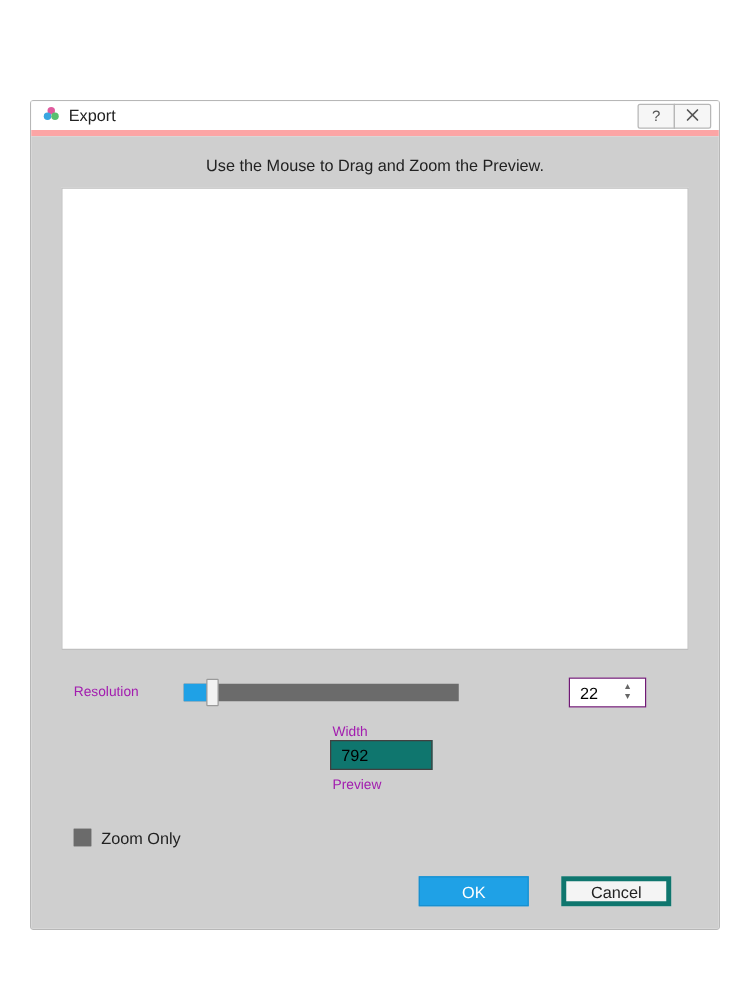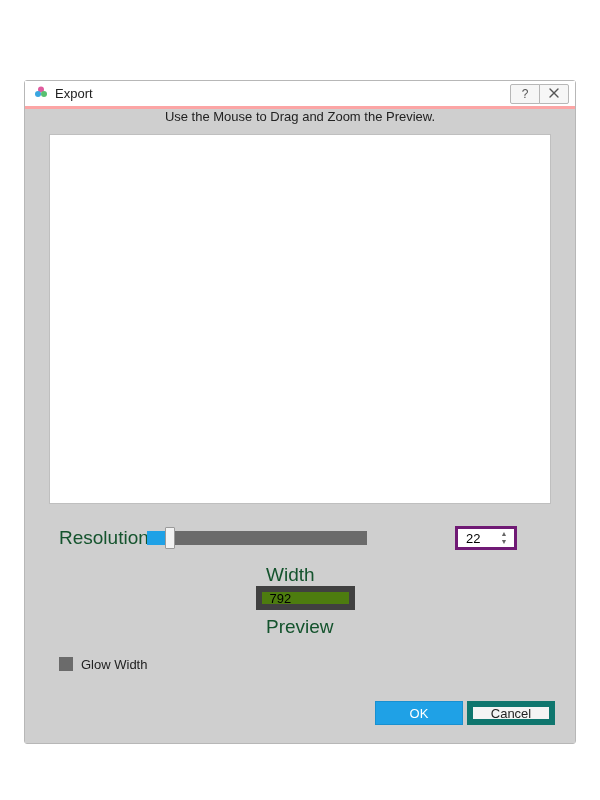--- a/index.html
+++ b/index.html
@@ -23,21 +23,21 @@
     border-radius: 3px;
     background: #ffffff;
     box-shadow: 0 0 0 rgba(0,0,0,0);
   }
   
   .titlebar {
     height: 28px;
     display: flex;
     align-items: center;
     padding: 0 6px 0 8px;
-    border-bottom: 3px solid #fca5a5;
+    border-bottom: 5px solid #fca5a5;
     background: #ffffff;
   }
   .titlebar .t-left { display: flex; align-items: center; gap: 6px; }
   .titlebar .t-right { margin-left: auto; display: flex; }
   .title-text { font-size: 13px; }
   .title-btn {
     width: 30px;
     height: 20px;
     border: 1px solid #b7b7b7;
     border-radius: 2px;
@@ -54,43 +54,43 @@
 
   
   .client {
     position: absolute;
     top: 28px; left: 0; right: 0; bottom: 0;
     background: #cfcfcf;
   }
   .instruction {
     text-align: center;
     font-size: 13px;
-    padding: 0 0 10px 0;
+    padding: 16px 0 10px 0;
     color: #222;
   }
   .preview {
     margin: 0 24px;
     height: 370px;
     background: #ffffff;
     border: 1px solid #bfbfbf;
   }
 
   .controls {
     padding: 20px 24px 0 34px;
   }
   .row {
     display: flex;
     align-items: center;
     margin-bottom: 12px;
     min-height: 28px;
   }
   .label-col {
     width: 88px;
-    font-size: 19px;
-    color: #14532d;
+    font-size: 11px;
+    color: #a21caf;
   }
 
   
   .slider-wrap { display: flex; align-items: center; width: 280px; }
   .slider {
     position: relative;
     width: 220px;
     height: 14px;
     background: #6b6b6b;
   }
@@ -108,21 +108,21 @@
     height: 22px;
     background: #f2f2f2;
     border: 1px solid #9a9a9a;
     border-radius: 1px;
   }
 
   
   .spinner {
     display: flex;
     align-items: center;
-    border: 3px solid #701a75;
+    border: 1px solid #701a75;
     background: #ffffff;
     height: 24px;
     width: 62px;
     margin-left: 28px;
   }
   .spinner input {
     border: none;
     width: 38px;
     height: 100%;
     padding: 0 0 0 8px;
@@ -156,24 +156,24 @@
     border-radius: 50%;
     border: 4px solid #6b6b6b;
     background: #ffffff;
   }
   .radio-circle.selected {
     border: 4px solid #1fa1e6;
   }
 
   
   .textfield {
-    border: 6px solid #404040;
-    background: #4d7c0f;
+    border: 1px solid #404040;
+    background: #0f766e;
     height: 24px;
-    width: 99px;
+    width: 82px;
     padding: 0 8px;
     font-size: 13px;
     font-family: inherit;
     outline: none;
   }
 
   .dim-rows .row { margin-bottom: 6px; flex-direction: column; }
   .dim-rows .label-col { width: 78px; }
 
   
@@ -181,29 +181,29 @@
     width: 14px; height: 14px;
     border: 1px solid #6b6b6b;
     background: #6b6b6b;
     margin-right: 8px;
   }
   .checkbox-row { display: flex; align-items: center; font-size: 13px; }
 
   
   .footer-btns {
     position: absolute;
-    right: 20px;
+    right: 38px;
     bottom: 18px;
     display: flex;
-    gap: 4px;
+    gap: 26px;
   }
   .btn {
     width: 88px;
     height: 24px;
-    border: 6px solid #0f766e;
+    border: 4px solid #0f766e;
     background: #f4f4f4;
     display: flex;
     align-items: center;
     justify-content: center;
     font-size: 13px;
     font-family: inherit;
   }
   .btn.primary {
     background: #1fa1e6;
     color: #ffffff;
@@ -272,21 +272,21 @@
           <input class="textfield" value="792" style="">
         </div>
         <div class="row">
           <div class="label-col">Preview</div>
         </div>
       </div>
 
       <div class="row" style="margin-top:2px;">
         <div class="checkbox-row">
           <div class="checkbox"></div>
-          <span>Glow Width</span>
+          <span>Zoom Only</span>
         </div>
       </div>
 
     </div>
 
     <div class="footer-btns">
       <div class="btn primary">
         <span>OK</span>
       </div>
       <div class="btn">

